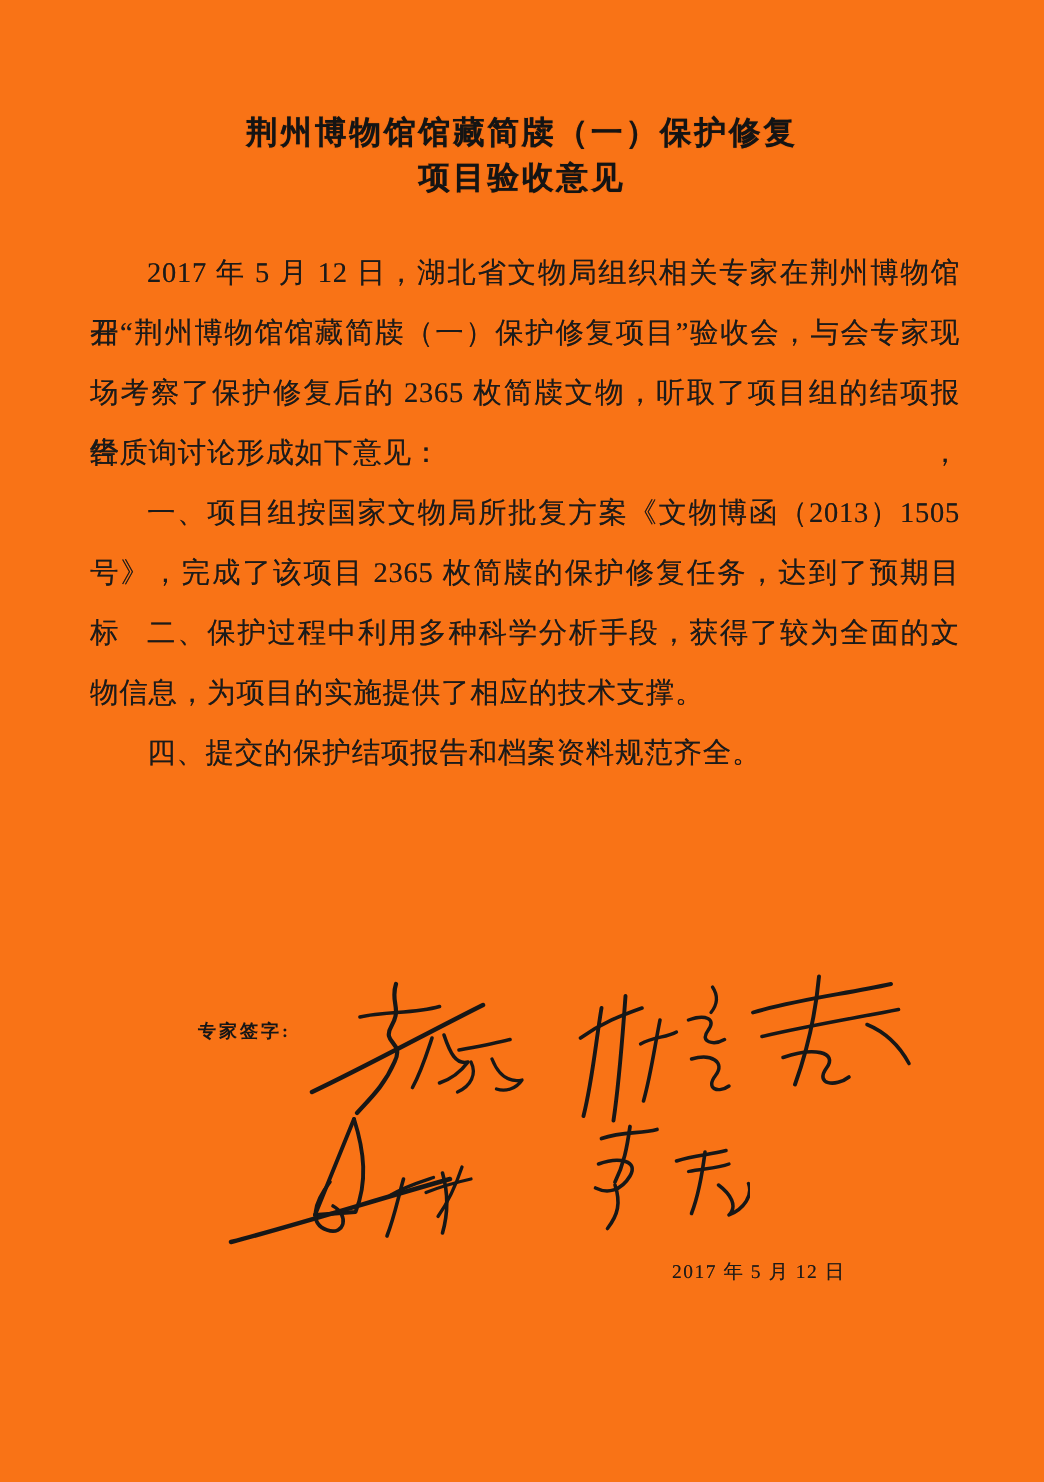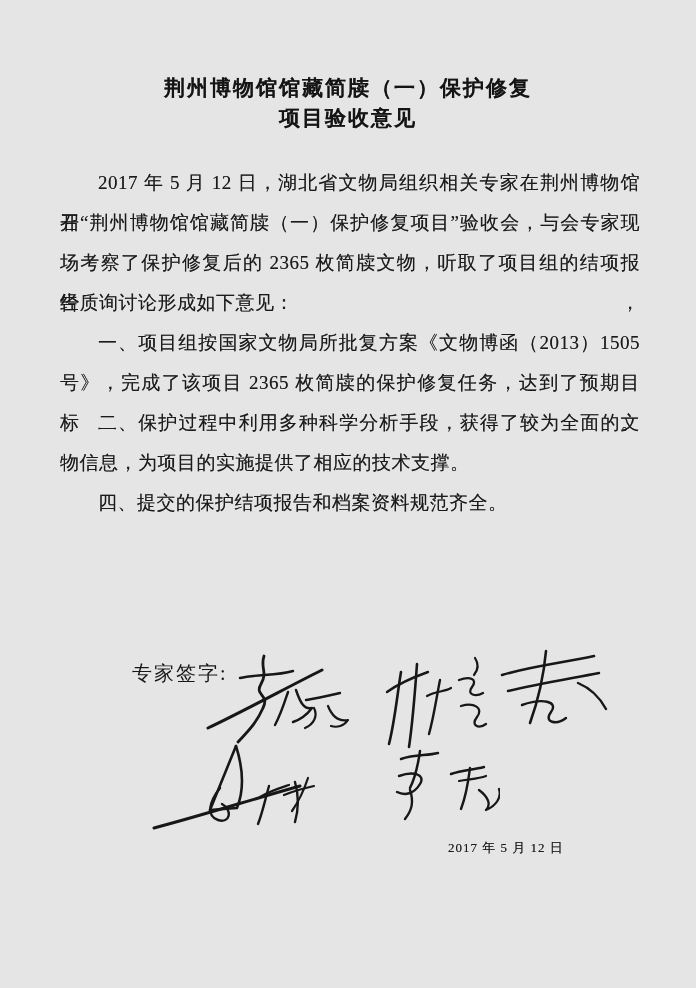--- a/index.html
+++ b/index.html
@@ -5,21 +5,21 @@
   html,body{margin:0;padding:0;}
   body{
     width:696px;height:988px;
     background:#ffffff;
     font-family:"Liberation Serif","DejaVu Serif",serif;
     position:relative;
     overflow:hidden;
   }
   .page{
     position:absolute;inset:0;
-    background:#e5e5e5;
+    background:#f97316;
     color:#1b1b1b;
   }
   .title{
     position:absolute;left:0;width:696px;
     text-align:center;
     font-weight:700;
     font-size:21px;
     letter-spacing:2px;
     color:#141414;
     text-shadow:0 0 .5px rgba(0,0,0,.55);
@@ -37,22 +37,22 @@
     white-space:nowrap;
     text-shadow:0 0 .4px rgba(0,0,0,.5);
   }
   .bline.fill{
     white-space:normal;
     text-align:justify;
     text-align-last:justify;
   }
   .bline.ind{text-indent:2em;}
   .sig-label{
-    position:absolute;left:132px;top:660px;
-    font-size:20px;font-weight:400;
+    position:absolute;left:132px;top:679px;
+    font-size:12px;font-weight:700;
     letter-spacing:2px;
     color:#161616;
   }
   .sig{position:absolute;}
   .sig path{
     fill:none;
     stroke:#171717;
     stroke-linecap:round;
     stroke-linejoin:round;
   }

